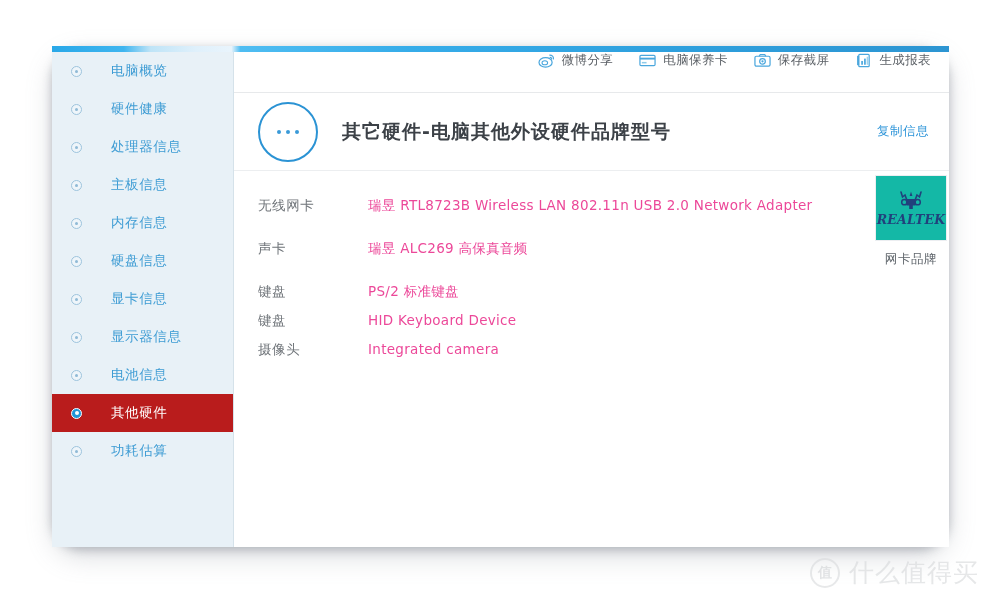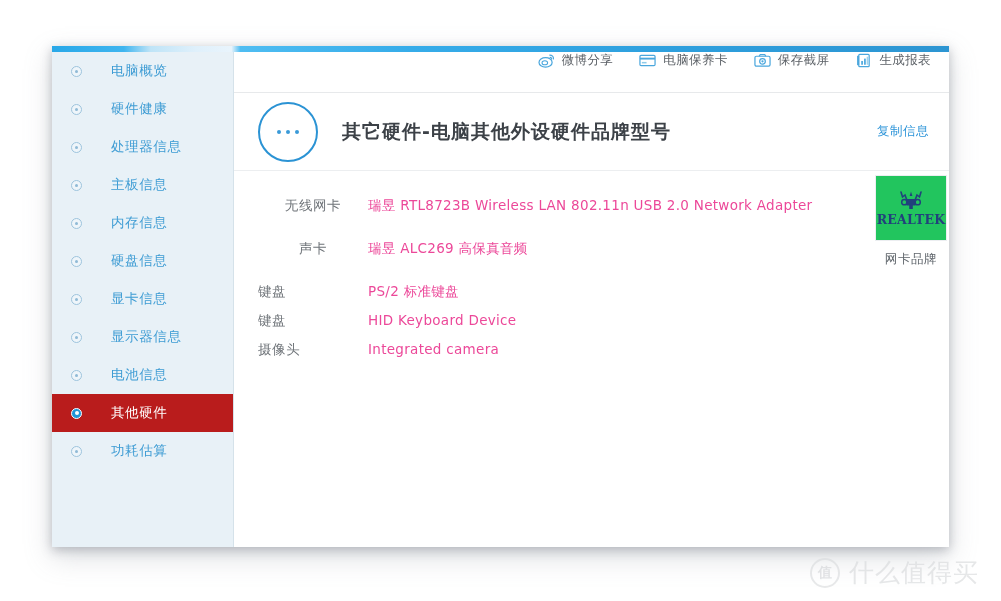--- a/index.html
+++ b/index.html
@@ -13,20 +13,21 @@
   }
 
   #app-frame {
     position: absolute;
     left: 52px;
     top: 46px;
     width: 897px;
     height: 501px;
     background: #ffffff;
     box-shadow: 0 3px 10px rgba(120,125,135,0.45), 0 10px 26px rgba(140,145,155,0.30);
+    border-radius: 29px;
   }
 
   
   #top-bar {
     position: absolute;
     left: 0; top: 0;
     width: 897px;
     height: 6px;
     background: linear-gradient(to right,
         #29a8e8 0%,
@@ -185,21 +186,21 @@
   #specs-area {
     position: relative;
     padding: 26px 0 0 0;
   }
   .spec-row {
     display: flex;
     align-items: baseline;
     height: 21px;
     padding-left: 24px;
   }
-  .spec-row.gap-after { margin-bottom: 22px; text-align: center; }
+  .spec-row.gap-after { margin-bottom: 22px; }
   .spec-row.tight { height: 29px; }
   .spec-label {
     width: 110px;
     flex: none;
     font-size: 13.5px;
     color: #6f7479;
     letter-spacing: 0.6px;
     white-space: nowrap;
   }
   .spec-value {
@@ -213,27 +214,28 @@
   #brand-card {
     position: absolute;
     left: 641px;
     top: 123px;
     width: 72px;
     text-align: center;
   }
   #brand-logo-box {
     width: 72px;
     height: 66px;
-    background: #22c55e;
+    background: #14b8a6;
     border: 1px solid #eceef1;
     box-sizing: border-box;
     display: flex;
     flex-direction: column;
     align-items: center;
     justify-content: center;
+    font-style: italic;
   }
   #brand-crest { width: 26px; height: 22px; display: block; }
   #brand-wordmark {
     font-family: "DejaVu Serif", "Liberation Serif", serif;
     font-size: 12.5px;
     font-weight: bold;
     color: #21417c;
     letter-spacing: 0.2px;
     margin-top: 1px;
   }

